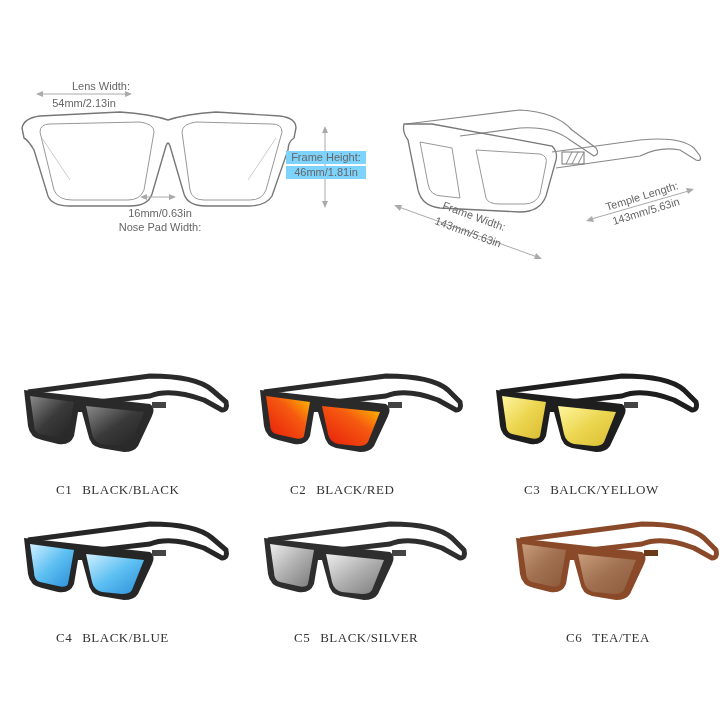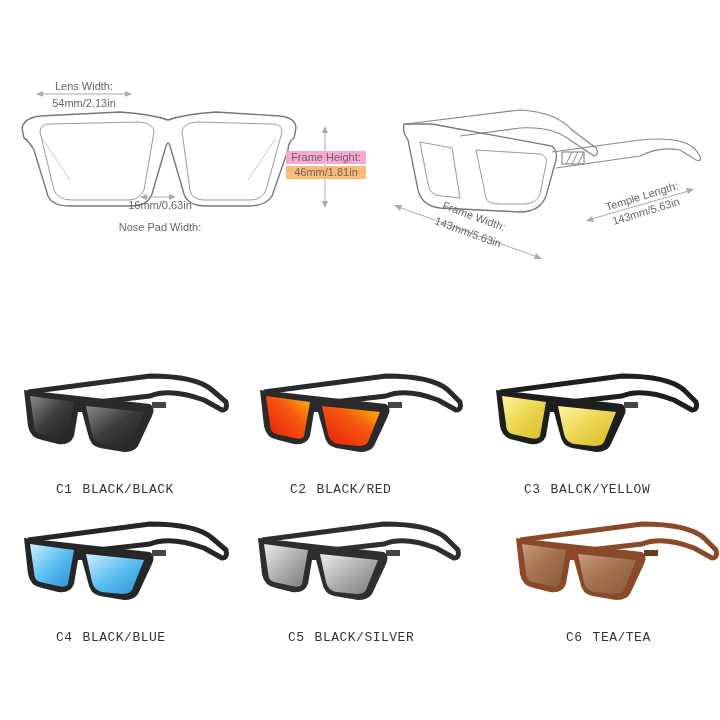--- a/index.html
+++ b/index.html
@@ -1,19 +1,19 @@
 <!DOCTYPE html>
 <html><head>
 <meta charset="utf-8">
 <style>
   html,body{margin:0;padding:0;background:#ffffff;}
   body{width:720px;height:720px;position:relative;overflow:hidden;font-family:"Liberation Sans",sans-serif;color:#555;}
   .abs{position:absolute;}
   .dim{font-size:11px;color:#666;line-height:13px;text-align:center;white-space:nowrap;}
-  .caption{font-family:Liberation Mono, monospace;font-size:13px;color:#333;letter-spacing:0.5px;white-space:nowrap;}
+  .caption{font-family:Liberation Serif, serif;font-size:13px;color:#333;letter-spacing:0.5px;white-space:nowrap;}
   .caption .code{margin-right:10px;}
   svg{position:absolute;overflow:visible;}
 </style>
 </head>
 <body>
 
 <div>
   <svg width="720" height="720" style="left:0;top:0;">
 
     <line x1="38" y1="94" x2="130" y2="94" stroke="#aaa" stroke-width="1"></line>
@@ -30,27 +30,27 @@
 
     <line x1="142" y1="197" x2="174" y2="197" stroke="#aaa" stroke-width="1"></line>
     <polygon points="140,197 147,194 147,200" fill="#aaa"></polygon>
     <polygon points="176,197 169,194 169,200" fill="#aaa"></polygon>
 
     <line x1="325" y1="128" x2="325" y2="206" stroke="#aaa" stroke-width="1"></line>
     <polygon points="325,126 322,133 328,133" fill="#aaa"></polygon>
     <polygon points="325,208 322,201 328,201" fill="#aaa"></polygon>
   </svg>
 
-  <div class="abs dim" style="left:38px;top:80px;width:92px;">Lens Width:</div>
+  <div class="abs dim" style="left:38px;top:80px;width:92px;text-align:right;">Lens Width:</div>
   <div class="abs dim" style="left:38px;top:97px;width:92px;">54mm/2.13in</div>
 
-  <div class="abs dim" style="left:286px;top:151px;width:80px;background:#f9a8d4;">Frame Height:</div>
-  <div class="abs dim" style="left:286px;top:166px;width:80px;background:#fdba74;">46mm/1.81in</div>
+  <div class="abs dim" style="left:286px;top:151px;width:80px;background:#7dd3fc;">Frame Height:</div>
+  <div class="abs dim" style="left:286px;top:166px;width:80px;background:#7dd3fc;">46mm/1.81in</div>
 
-  <div class="abs dim" style="left:110px;top:199px;width:100px;">16mm/0.63in</div>
+  <div class="abs dim" style="left:110px;top:207px;width:100px;">16mm/0.63in</div>
   <div class="abs dim" style="left:110px;top:221px;width:100px;">Nose Pad Width:</div>
 </div>
 
 <div>
   <svg width="720" height="720" style="left:0;top:0;">
 
     <path d="M406,124 L520,110 Q556,112 572,130 L596,148 Q600,154 594,156 L570,140 Q552,126 520,128 L460,136" fill="none" stroke="#888" stroke-width="1.2"></path>
 
     <path d="M404,124 Q402,132 408,140 L418,190 Q422,206 440,208 L520,212 Q540,212 546,196 L556,160 Q558,152 552,146 L432,124 Z" fill="none" stroke="#777" stroke-width="1.3"></path>
     <path d="M420,142 L428,184 Q430,196 442,196 L460,198 L452,148 Z" fill="none" stroke="#999" stroke-width="1"></path>
@@ -146,21 +146,21 @@
         </defs>
       <path d="M28,30 L150,14 Q196,14 212,28 L226,40 Q228,48 222,48 L204,38 Q170,26 150,34 L80,42" fill="none" stroke="#262626" stroke-width="5" stroke-linejoin="round"></path>
       <path d="M24,28 L150,42 Q156,46 152,54 L138,84 Q134,90 124,90 L100,86 Q90,84 88,72 L82,50 L78,50 L74,74 Q70,84 58,82 L42,78 Q30,76 28,64 Z" fill="#262626"></path>
       <path d="M30,34 L74,40 L68,74 Q66,78 58,76 L40,72 Q34,70 34,62 Z" fill="url(#g4)"></path>
       <path d="M86,44 L144,50 L132,80 Q130,84 122,84 L102,82 Q94,80 92,72 Z" fill="url(#g4)"></path>
       <rect x="152" y="40" width="14" height="6" fill="#444"></rect>
     </svg>
     <div class="abs caption" style="left:56px;top:120px;"><span class="code">C4</span><span>BLACK/BLUE</span></div>
   </div>
 
-  <div class="abs" style="left:238px;top:510px;width:240px;height:150px;">
+  <div class="abs" style="left:244px;top:510px;width:240px;height:150px;">
     <svg width="240" height="110" style="left:0;top:0;">
       <defs>
           <linearGradient id="g5" x1="0" y1="0" x2="1" y2="1">
             <stop offset="0" stop-color="#eeeeee"></stop>
             <stop offset="0.5" stop-color="#b0b0b0"></stop>
             <stop offset="1" stop-color="#7a7a7a"></stop>
           </linearGradient>
         </defs>
       <path d="M24,30 L146,14 Q192,14 208,28 L220,40 Q222,48 216,48 L198,38 Q166,26 146,34 L76,42" fill="none" stroke="#2e2e2e" stroke-width="5" stroke-linejoin="round"></path>
       <path d="M20,28 L146,42 Q152,46 148,54 L134,84 Q130,90 120,90 L96,86 Q86,84 84,72 L78,50 L74,50 L70,74 Q66,84 54,82 L38,78 Q26,76 24,64 Z" fill="#2e2e2e"></path>

